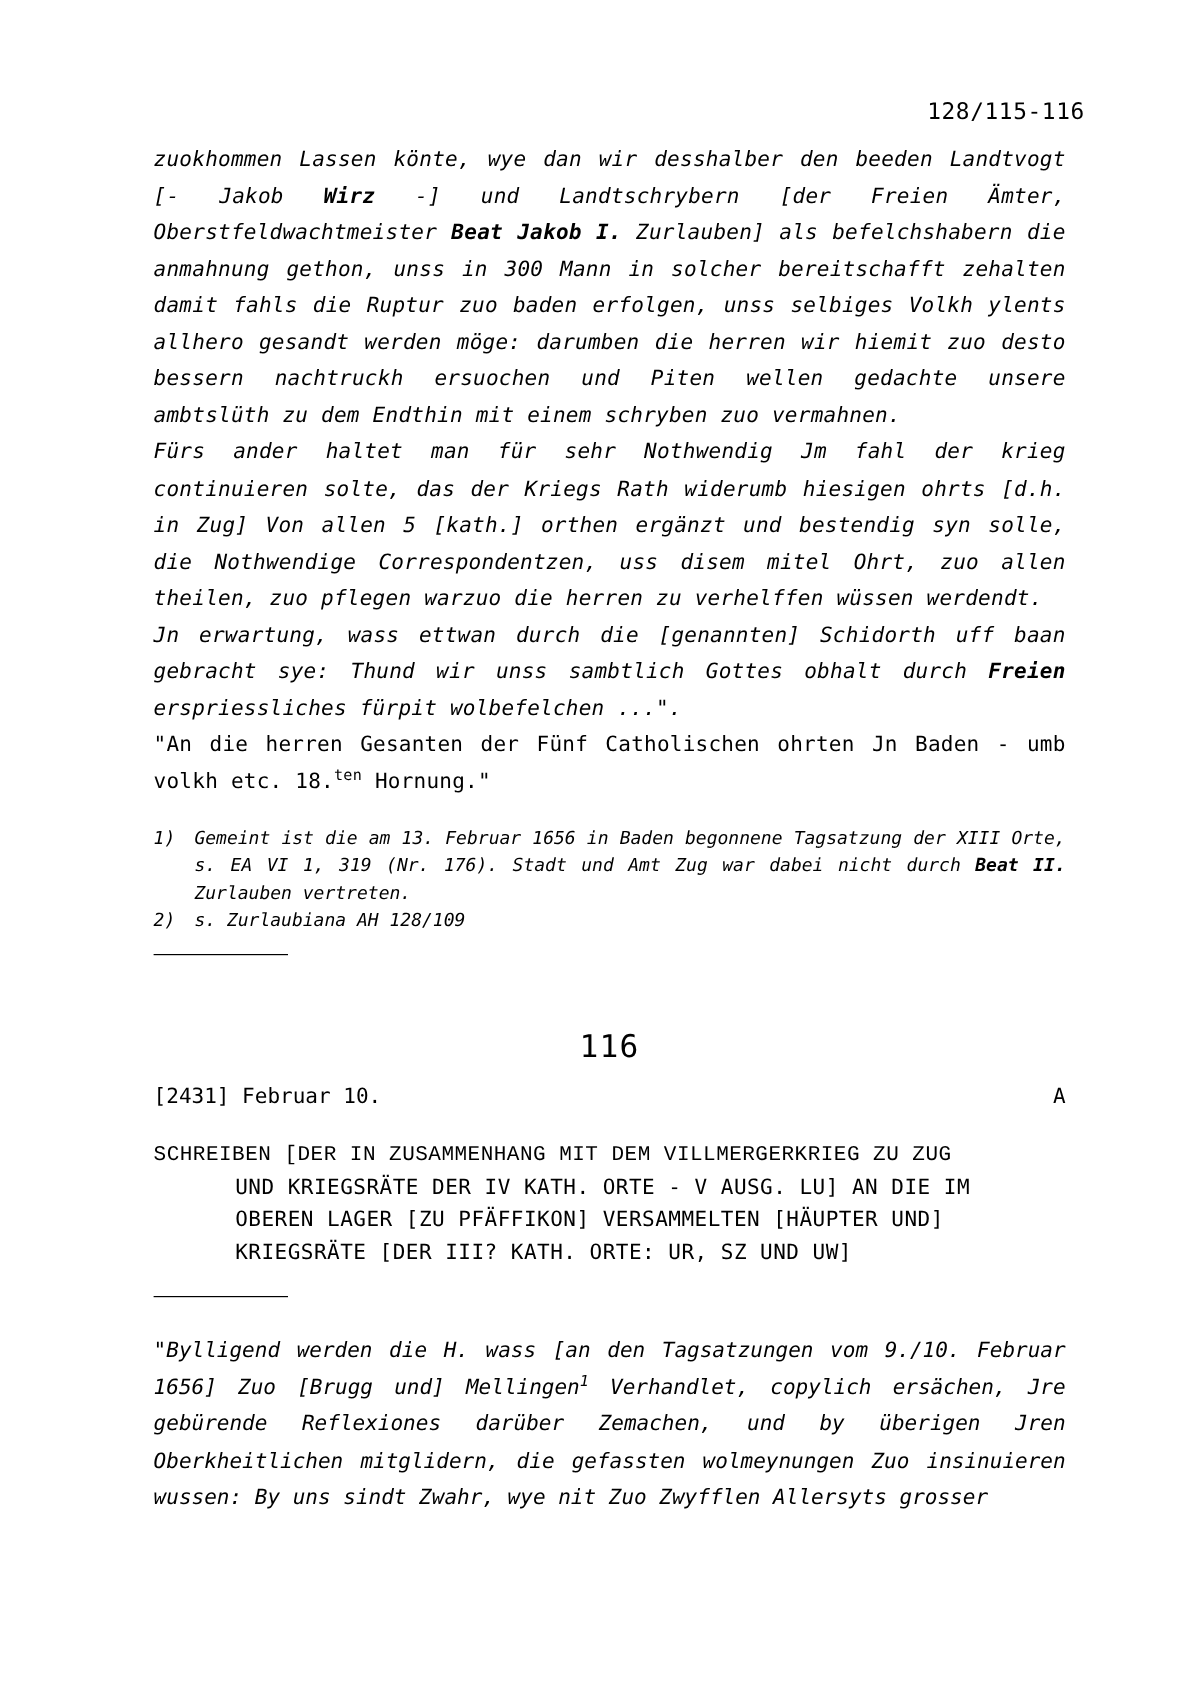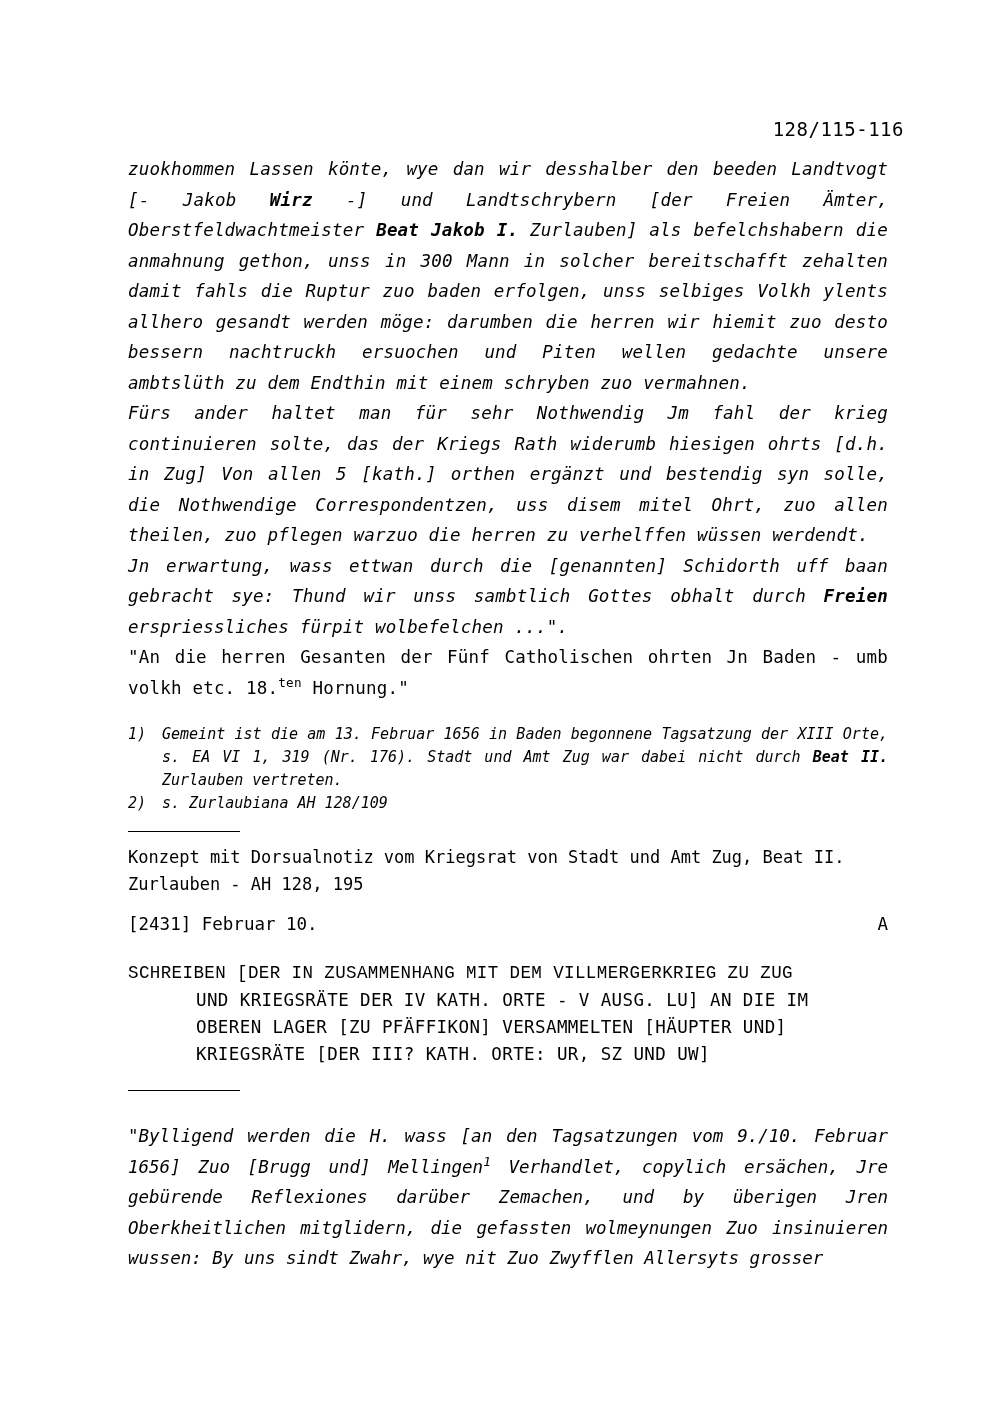--- a/index.html
+++ b/index.html
@@ -13,21 +13,20 @@
     font-family: "DejaVu Sans Mono", "Liberation Mono", monospace;
     color: #000000;
     position: relative;
   }
   .page {
     position: relative;
     width: 1000px;
     height: 1230px;
     box-sizing: border-box;
     padding: 0;
-    margin-top: 36px;
   }
   .folio {
     position: absolute;
     top: 82px;
     right: 96px;
     font-size: 19px;
     letter-spacing: 0.5px;
   }
   .content {
     position: absolute;
@@ -157,22 +156,22 @@
         <span class="note-txt" id="fn1"><span>Gemeint ist die am 13. Februar 1656 in Baden begonnene Tagsatzung der XIII Orte, s. EA VI 1, 319 (Nr. 176). Stadt und Amt Zug war dabei nicht durch </span><b class="inl">Beat II.</b><span> Zurlauben vertreten.</span></span>
       </div>
       <div class="note-row">
         <span class="note-num">2)</span>
         <span class="note-txt" id="fn2"><span>s. Zurlaubiana AH 128/109</span></span>
       </div>
     </div>
 
     <div class="rule"></div>
 
-    <div class="provenance">Konzept mit Dorsualnotiz vom Kriegsrat von Stadt und Amt Zug, Beat II. Zurlauben  -  AH 128, 195</div>
 
+    <div class="docnum">116</div>
 
     <div class="dateline">
       <span>[2431] Februar 10.</span>
       <span>A</span>
     </div>
 
     <div class="regest">
       <div class="first-line">SCHREIBEN [DER IN ZUSAMMENHANG MIT DEM VILLMERGERKRIEG ZU ZUG</div>
       <div class="cont">UND KRIEGSRÄTE DER IV KATH. ORTE - V AUSG. LU] AN DIE IM</div>
       <div class="cont">OBEREN LAGER [ZU PFÄFFIKON] VERSAMMELTEN [HÄUPTER UND]</div>

